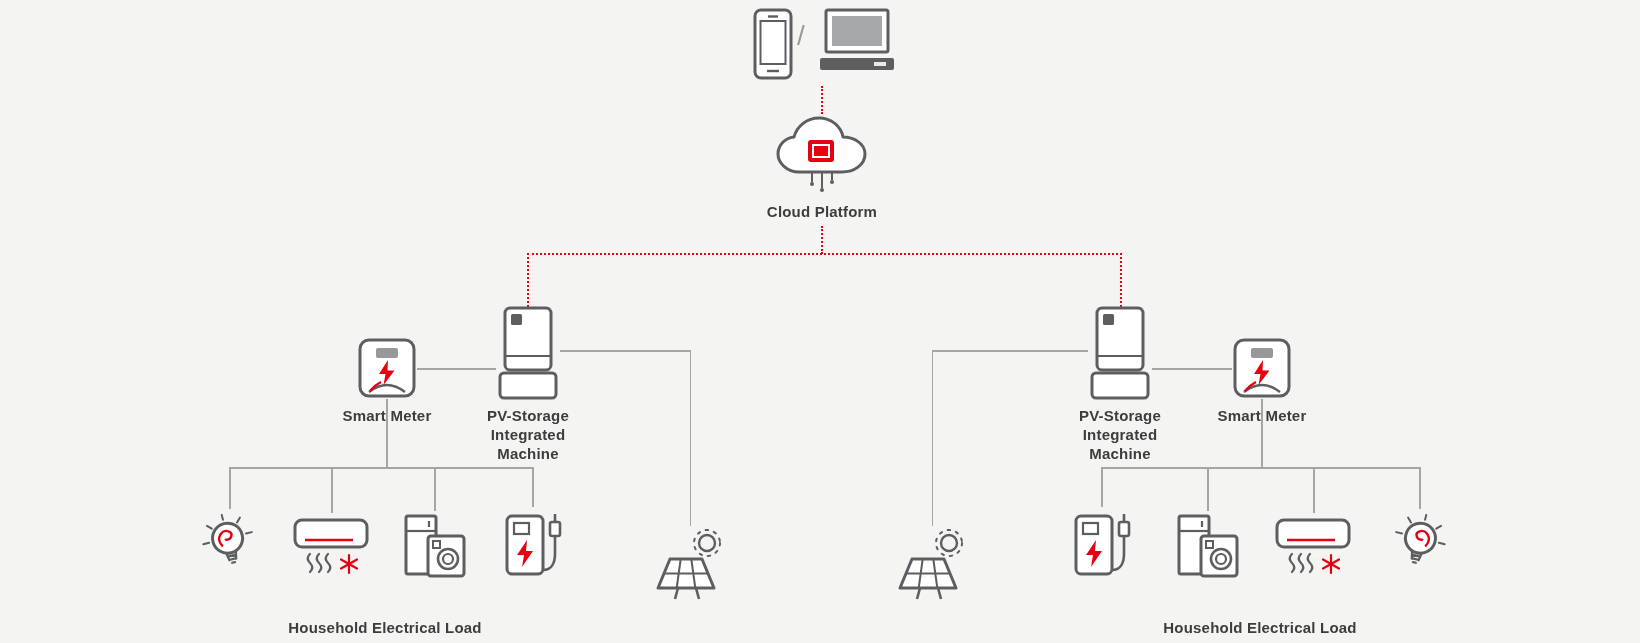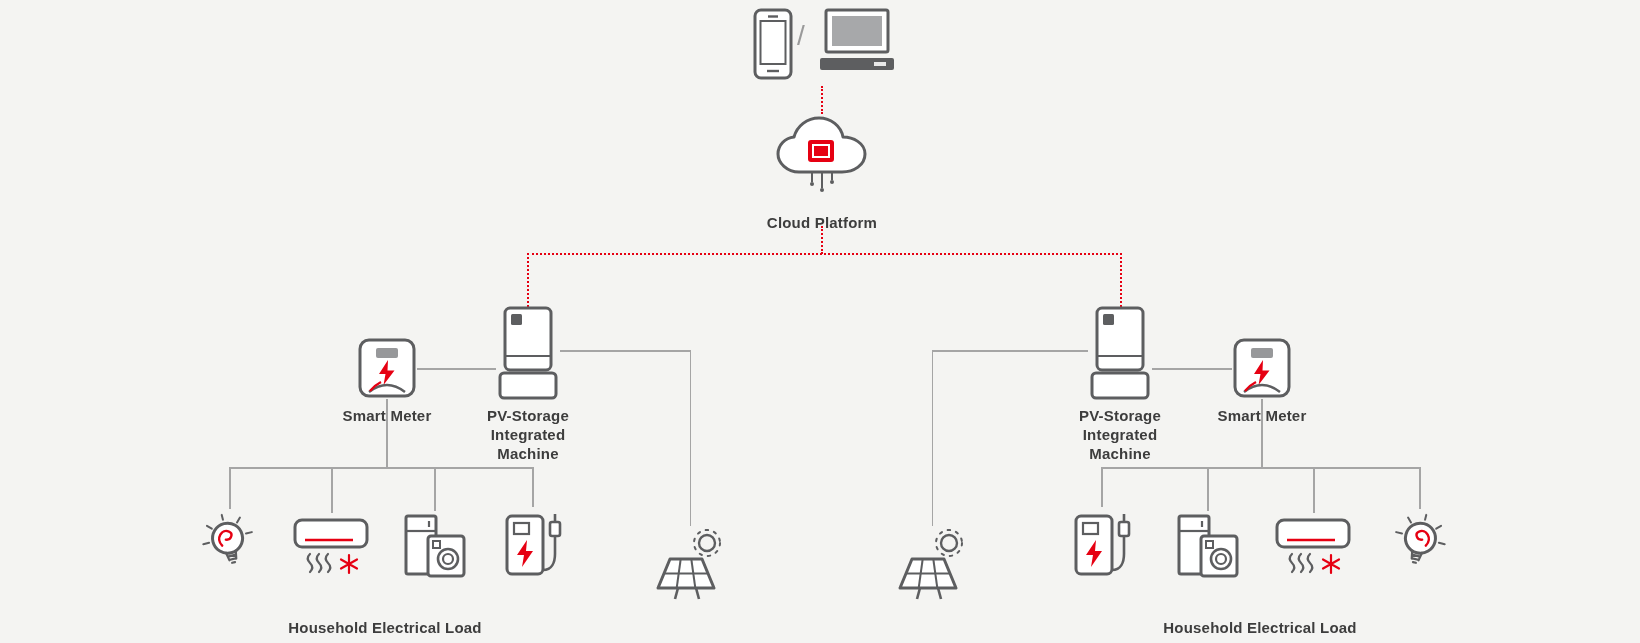--- a/index.html
+++ b/index.html
@@ -48,21 +48,21 @@
       <line x1="40" y1="62" x2="40" y2="72" stroke="#5d5e60" stroke-width="2"></line>
         <circle cx="40" cy="74" r="2" fill="#5d5e60"></circle>
       <line x1="50" y1="62" x2="50" y2="78" stroke="#5d5e60" stroke-width="2"></line>
         <circle cx="50" cy="80" r="2" fill="#5d5e60"></circle>
       <line x1="60" y1="62" x2="60" y2="70" stroke="#5d5e60" stroke-width="2"></line>
         <circle cx="60" cy="72" r="2" fill="#5d5e60"></circle>
       <rect x="36" y="30" width="26" height="22" rx="3" fill="#e60012"></rect>
       <rect x="41" y="35" width="16" height="12" fill="none" stroke="#ffffff" stroke-width="2"></rect>
     </svg>
   </div>
-  <div class="lbl" style="left:722px;top:213px;width:200px">Cloud Platform</div>
+  <div class="lbl" style="left:722px;top:202px;width:200px">Cloud Platform</div>
 
   <div class="rd-v" style="left:821px;top:226px;height:28px"></div>
   <div class="rd-h" style="left:527px;top:253px;width:595px"></div>
   <div class="rd-v" style="left:527px;top:253px;height:54px"></div>
   <div class="rd-v" style="left:1120px;top:253px;height:54px"></div>
 
   <div class="gl-h" style="left:417px;top:368px;width:79px"></div>
   <div class="gl-h" style="left:560px;top:350px;width:131px"></div>
   <div class="gl-v" style="left:689.5px;top:350px;height:176px"></div>
   <div class="gl-v" style="left:386px;top:399px;height:69px"></div>

